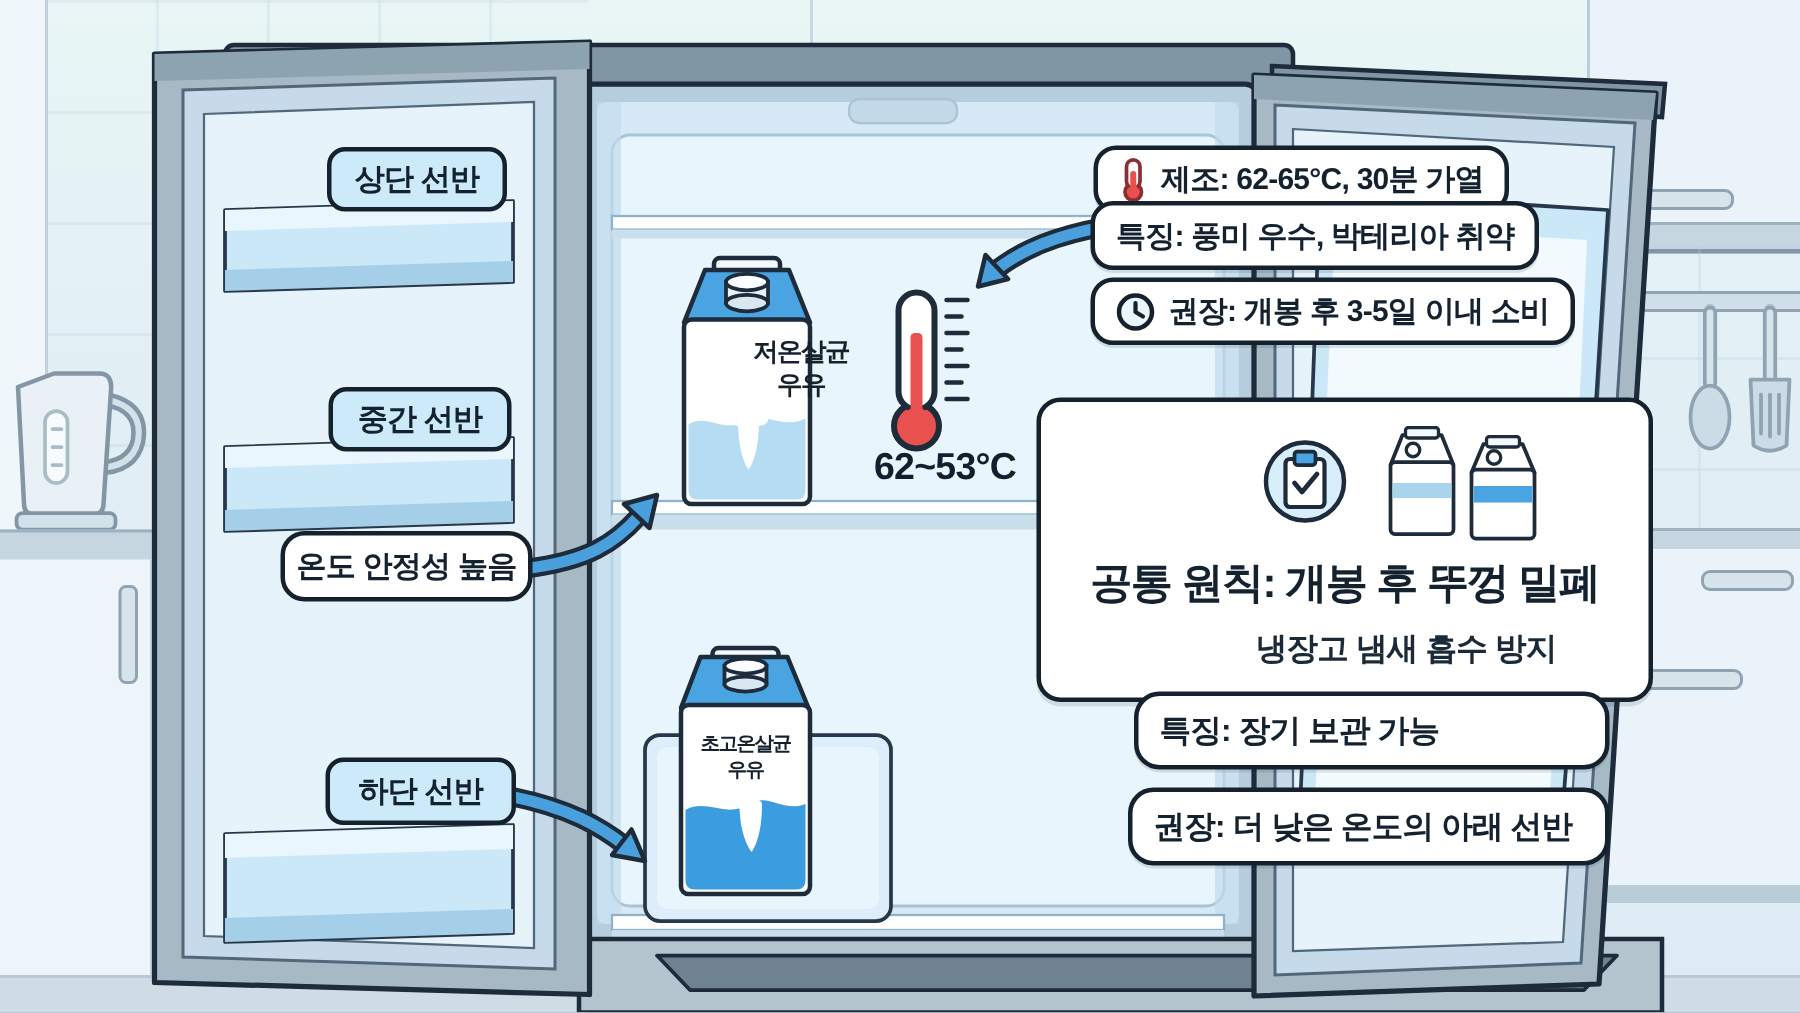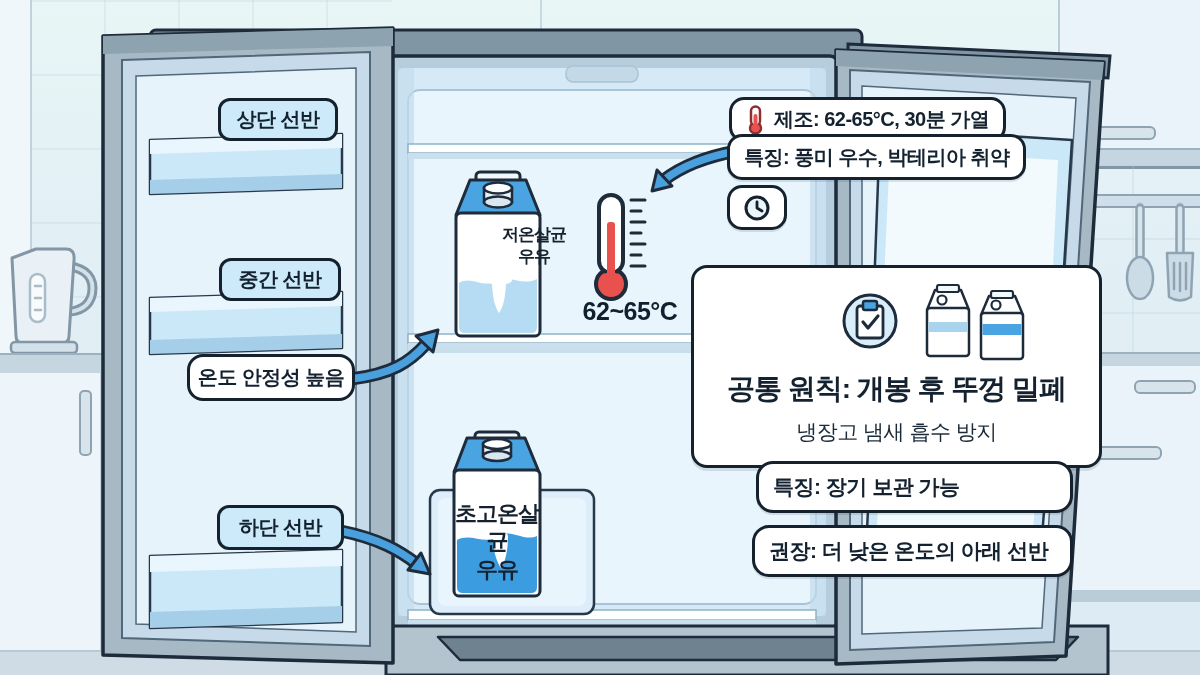--- a/index.html
+++ b/index.html
@@ -31,21 +31,21 @@
     white-space:nowrap;box-shadow:0 2px 0 rgba(20,40,60,.12);
   }
   .panel{
     background:#ffffff;border:3.5px solid #15222e;border-radius:16px;
     box-shadow:0 3px 0 rgba(20,40,60,.12);
     margin-top:32px;
   }
   .panel .title{position:absolute;left:0;top:102px;width:100%;text-align:center;
     font-size:28px;font-weight:800;letter-spacing:-1px;}
   .panel .subtitle{position:absolute;left:0;top:150px;width:100%;text-align:center;
-    font-size:21px;font-weight:400;letter-spacing:-.5px;color:#1b2a38;}
+    font-size:21px;font-weight:700;letter-spacing:-.5px;color:#1b2a38;padding-left:41px;}
   .carton-label{
     position:absolute;text-align:center;font-weight:800;color:#15222e;
     line-height:1.28;letter-spacing:-1px;
   }
   .temp-label{position:absolute;text-align:center;font-weight:800;color:#10202e;letter-spacing:-.5px;}
   .uht-box{
     position:absolute;background:#eef7fd;border:3.5px solid #15222e;border-radius:16px;
     display:flex;flex-direction:column;align-items:center;
   }
   .bar{background:#c6d6e0;border-top:2px solid #9db2bf;border-bottom:3px solid #8296a5;}
@@ -188,34 +188,34 @@
     <div>우유</div>
   </div>
 
   <svg class="abs" style="left:583px;top:192px;" width="84" height="112" viewBox="0 0 84 112">
     <path d="M48 8 H62 M48 19 H58 M48 30 H62 M48 41 H58 M48 52 H62 M48 63 H58 M48 74 H62" stroke="#1d2b3a" stroke-width="3" stroke-linecap="round"></path>
     <circle cx="28" cy="92" r="15" fill="#e8514d" stroke="#1d2b3a" stroke-width="4"></circle>
     <rect x="16" y="3" width="24" height="78" rx="12" fill="#ffffff" stroke="#1d2b3a" stroke-width="4"></rect>
     <rect x="24" y="30" width="8" height="54" rx="3" fill="#e8514d"></rect>
     <circle cx="28" cy="92" r="12" fill="#e8514d"></circle>
   </svg>
-  <div class="temp-label" style="left:568px;top:297px;width:124px;font-size:25px;">62~65°C</div>
+  <div class="temp-label" style="left:568px;top:297px;width:124px;font-size:25px;">62~53°C</div>
 
   <svg class="abs" style="left:447px;top:430px;" width="100" height="170" viewBox="0 0 100 170">
     <rect x="28" y="2" width="44" height="10" rx="4" fill="#f2f9fd" stroke="#1d2b3a" stroke-width="3"></rect>
     <polygon points="7,42 20,8 78,8 92,42" fill="#49a4e1" stroke="#1d2b3a" stroke-width="3" stroke-linejoin="round"></polygon>
     <rect x="36" y="14" width="28" height="12" fill="#e9f2f8" stroke="#1d2b3a" stroke-width="2.5"></rect>
     <ellipse cx="50" cy="26" rx="14" ry="5" fill="#d8e7f0" stroke="#1d2b3a" stroke-width="2.5"></ellipse>
     <ellipse cx="50" cy="14" rx="14" ry="5" fill="#fbfdfe" stroke="#1d2b3a" stroke-width="2.5"></ellipse>
     <rect x="7" y="40" width="86" height="126" rx="5" fill="#ffffff" stroke="#1d2b3a" stroke-width="3"></rect>
     <path d="M10 110 C 24 102 38 116 52 106 C 64 98 76 112 90 106 L90 157 Q90 163 84 163 L16 163 Q10 163 10 157 Z" fill="#3b9ce0"></path>
     <path d="M46 106 C 46 124 51 134 54 138 C 57 134 61 124 61 106 Z" fill="#ffffff"></path>
     <ellipse cx="53" cy="106" rx="8" ry="4" fill="#ffffff"></ellipse>
   </svg>
-  <div class="carton-label" style="left:450px;top:500px;width:94px;font-size:22px;">
+  <div class="carton-label" style="left:450px;top:488px;width:94px;font-size:13px;">
     <div>초고온살균</div>
     <div>우유</div>
   </div>
 
 
   <svg class="abs" style="left:0;top:0;" width="1200" height="675" viewBox="0 0 1200 675">
     <g>
       <path d="M351 379 C 392 374 410 362 426 344" fill="none" stroke="#1d2b3a" stroke-width="13" stroke-linecap="round"></path>
       <path d="M351 379 C 392 374 410 362 426 344" fill="none" stroke="#4aa0dc" stroke-width="7.5" stroke-linecap="round"></path>
       <polygon points="438,330 433,352 416,336" fill="#4aa0dc" stroke="#1d2b3a" stroke-width="3" stroke-linejoin="round"></polygon>
@@ -249,20 +249,21 @@
 
   <div class="callout abs" style="left:727px;top:134px;height:40px;">
     <span>특징: 풍미 우수, 박테리아 취약</span>
   </div>
 
   <div class="callout abs" style="left:727px;top:185px;height:39px;">
     <svg width="26" height="26" viewBox="0 0 26 26">
       <circle cx="13" cy="13" r="11" fill="#eaf5fc" stroke="#15222e" stroke-width="3"></circle>
       <path d="M13 7 V13 L18 16" fill="none" stroke="#15222e" stroke-width="2.8" stroke-linecap="round" stroke-linejoin="round"></path>
     </svg>
+    <span>권장: 개봉 후 3-5일 이내 소비</span>
   </div>
 
   <div class="panel abs" style="left:691px;top:233px;width:405px;height:197px;">
     <svg class="abs" style="left:147px;top:24px;" width="58" height="58" viewBox="0 0 58 58">
       <circle cx="29" cy="29" r="26" fill="#d9eefb" stroke="#1d2b3a" stroke-width="3"></circle>
       <rect x="16" y="14" width="26" height="32" rx="3" fill="#ffffff" stroke="#1d2b3a" stroke-width="2.8"></rect>
       <rect x="22" y="9" width="14" height="9" rx="2" fill="#49a4e1" stroke="#1d2b3a" stroke-width="2.5"></rect>
       <path d="M22 30 L27 36 L37 24" fill="none" stroke="#1d2b3a" stroke-width="3.2" stroke-linecap="round" stroke-linejoin="round"></path>
     </svg>
     <svg class="abs" style="left:229px;top:16px;" width="50" height="76" viewBox="0 0 50 76">

